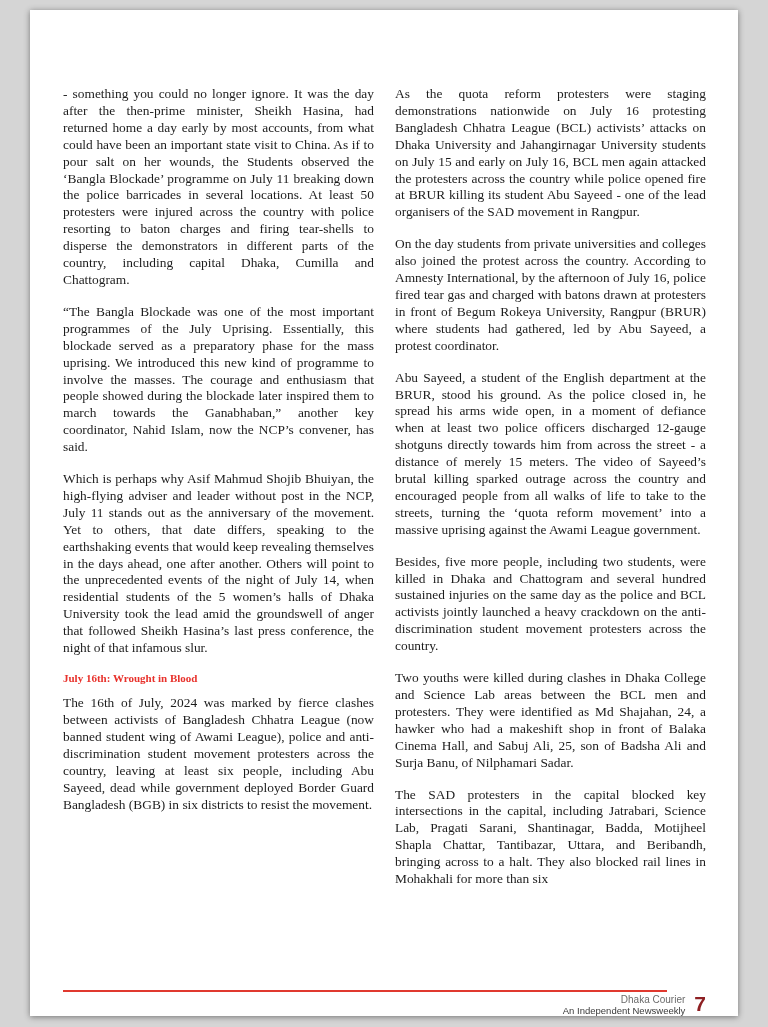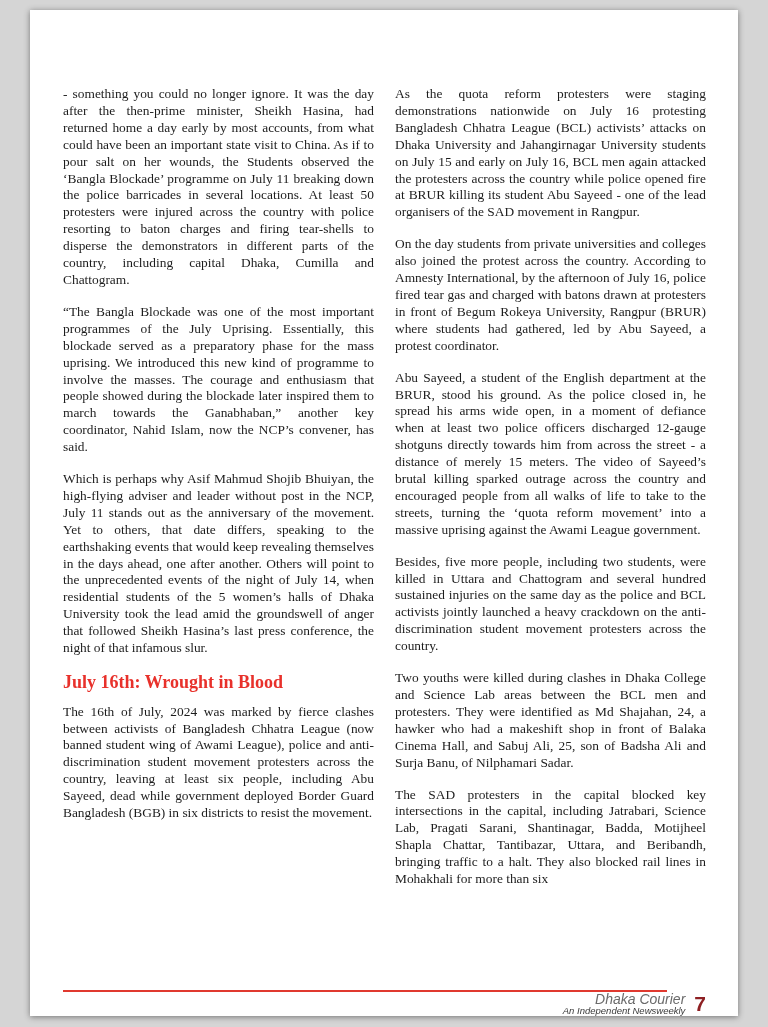--- a/index.html
+++ b/index.html
@@ -26,21 +26,21 @@
     font-size: 13.4px;
     line-height: 16.9px;
     text-align: justify;
     color: #1c1c1c;
   }
   .col p { margin: 0 0 15px 0; }
   .col p:last-child { margin-bottom: 0; }
   .section-heading {
     color: #e8312b;
     font-family: "Liberation Serif", "DejaVu Serif", serif;
-    font-size: 18px;
+    font-size: 11px;
     font-weight: 700;
     text-align: left;
     margin: 2px 0 10px 0;
     line-height: 1.2;
   }
   .footer {
     position: absolute; left: 33px; top: 974px; width: 643px; height: 34px;
   }
   .footer-rule {
     position: absolute; left: 0; top: 6px;
@@ -50,24 +50,24 @@
   .footer-right {
     position: absolute; right: 0; top: 0;
     display: flex; align-items: center; gap: 9px;
   }
   .footer-text {
     text-align: right;
     font-family: "Liberation Sans", "DejaVu Sans", sans-serif;
     padding-top: 9px;
   }
   .publication {
-    font-size: 14px; color: #6b6b6b; line-height: 11px; font-style: italic;
+    font-size: 10px; color: #6b6b6b; line-height: 11px;
   }
   .tagline {
-    font-size: 9.5px; font-style: italic; color: #3a3a3a; line-height: 11px;
+    font-size: 9.5px; color: #3a3a3a; line-height: 11px;
   }
   .page-number {
     font-family: "Liberation Sans", "DejaVu Sans", sans-serif;
     font-size: 21px; font-weight: 700;
     color: #8e2023;
     padding-top: 8px;
   }
 </style>
 </head>
 <body>
@@ -83,23 +83,23 @@
           <p>“The Bangla Blockade was one of the most important programmes of the July Uprising. Essentially, this blockade served as a preparatory phase for the mass uprising. We introduced this new kind of programme to involve the masses. The courage and enthusiasm that people showed during the blockade later inspired them to march towards the Ganabhaban,” another key coordinator, Nahid Islam, now the NCP’s convener, has said.</p>
           <p>Which is perhaps why Asif Mahmud Shojib Bhuiyan, the high-flying adviser and leader without post in the NCP, July 11 stands out as the anniversary of the movement. Yet to others, that date differs, speaking to the earthshaking events that would keep revealing themselves in the days ahead, one after another. Others will point to the unprecedented events of the night of July 14, when residential students of the 5 women’s halls of Dhaka University took the lead amid the groundswell of anger that followed Sheikh Hasina’s last press conference, the night of that infamous slur.</p>
           <h2 class="section-heading">July 16th: Wrought in Blood</h2>
           <p>The 16th of July, 2024 was marked by fierce clashes between activists of Bangladesh Chhatra League (now banned student wing of Awami League), police and anti-discrimination student movement protesters across the country, leaving at least six people, including Abu Sayeed, dead while government deployed Border Guard Bangladesh (BGB) in six districts to resist the movement.</p>
         </div>
 
         <div class="col">
           <p>As the quota reform protesters were staging demonstrations nationwide on July 16 protesting Bangladesh Chhatra League (BCL) activists’ attacks on Dhaka University and Jahangirnagar University students on July 15 and early on July 16, BCL men again attacked the protesters across the country while police opened fire at BRUR killing its student Abu Sayeed - one of the lead organisers of the SAD movement in Rangpur.</p>
           <p>On the day students from private universities and colleges also joined the protest across the country. According to Amnesty International, by the afternoon of July 16, police fired tear gas and charged with batons drawn at protesters in front of Begum Rokeya University, Rangpur (BRUR) where students had gathered, led by Abu Sayeed, a protest coordinator.</p>
           <p>Abu Sayeed, a student of the English department at the BRUR, stood his ground. As the police closed in, he spread his arms wide open, in a moment of defiance when at least two police officers discharged 12-gauge shotguns directly towards him from across the street - a distance of merely 15 meters. The video of Sayeed’s brutal killing sparked outrage across the country and encouraged people from all walks of life to take to the streets, turning the ‘quota reform movement’ into a massive uprising against the Awami League government.</p>
-          <p>Besides, five more people, including two students, were killed in Uttara and Chattogram and several hundred sustained injuries on the same day as the police and BCL activists jointly launched a heavy crackdown on the anti-discrimination student movement protesters across the country.</p>
+          <p>Besides, five more people, including two students, were killed in Dhaka and Chattogram and several hundred sustained injuries on the same day as the police and BCL activists jointly launched a heavy crackdown on the anti-discrimination student movement protesters across the country.</p>
           <p>Two youths were killed during clashes in Dhaka College and Science Lab areas between the BCL men and protesters. They were identified as Md Shajahan, 24, a hawker who had a makeshift shop in front of Balaka Cinema Hall, and Sabuj Ali, 25, son of Badsha Ali and Surja Banu, of Nilphamari Sadar.</p>
-          <p>The SAD protesters in the capital blocked key intersections in the capital, including Jatrabari, Science Lab, Pragati Sarani, Shantinagar, Badda, Motijheel Shapla Chattar, Tantibazar, Uttara, and Beribandh, bringing traffic to a halt. They also blocked rail lines in Mohakhali for more than six</p>
+          <p>The SAD protesters in the capital blocked key intersections in the capital, including Jatrabari, Science Lab, Pragati Sarani, Shantinagar, Badda, Motijheel Shapla Chattar, Tantibazar, Uttara, and Beribandh, bringing across to a halt. They also blocked rail lines in Mohakhali for more than six</p>
         </div>
 
       </div>
     </div>
 
     <div class="footer">
       <div class="footer-rule"></div>
       <div class="footer-right">
         <div class="footer-text">
           <div class="publication">Dhaka Courier</div>

